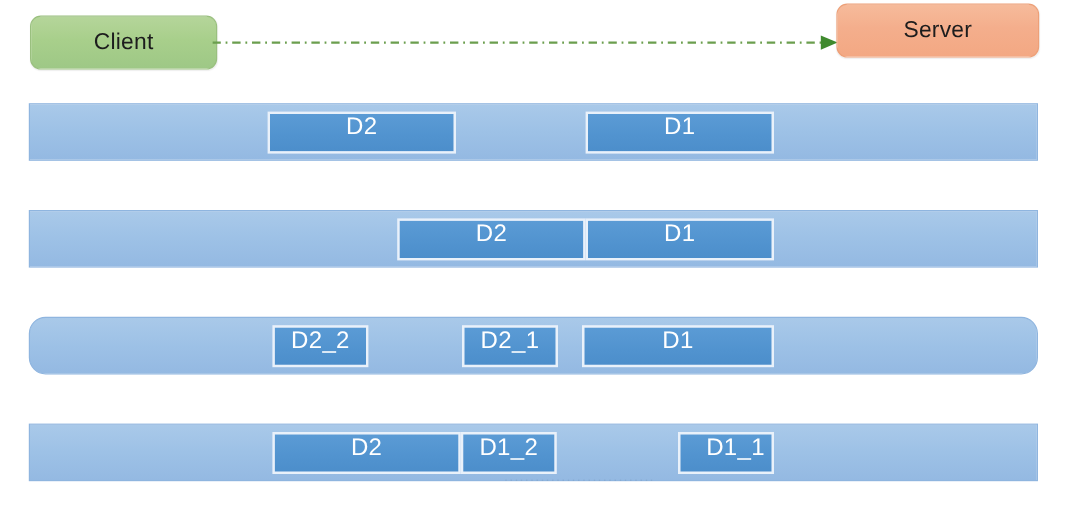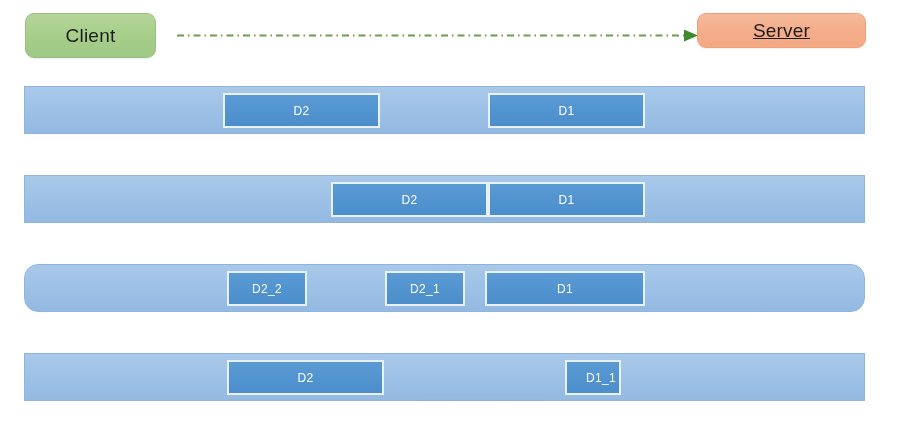--- a/index.html
+++ b/index.html
@@ -26,35 +26,34 @@
     justify-content: center;
     border-radius: 9px;
     font-size: 19px;
     color: #1d1d1d;
     letter-spacing: 0.2px;
     box-sizing: border-box;
   }
   .endpoint-client {
     left: 25px;
     top: 13px;
-    width: 131px;
+    width: 156px;
     height: 45px;
     background: linear-gradient(180deg, #b5d59a 0%, #a8cf8b 45%, #9ec886 100%);
     border: 1px solid #9ac07f;
     box-shadow: 0 1px 1px rgba(0,0,0,0.07);
   }
   .endpoint-server {
     left: 697px;
-    top: 13px;
+    top: 3px;
     width: 169px;
-    height: 35px;
+    height: 45px;
     background: linear-gradient(180deg, #f6bb9b 0%, #f4ae8c 45%, #f3a883 100%);
     border: 1px solid #eda078;
     box-shadow: 0 1px 1px rgba(0,0,0,0.07);
-    text-decoration: underline;
   }
 
   
   .connector {
     position: absolute;
     left: 177px;
     top: 28px;
     width: 525px;
     height: 15px;
   }
@@ -77,24 +76,23 @@
 
   
   .segment {
     position: absolute;
     top: 6px;
     height: 35px;
     box-sizing: border-box;
     background: linear-gradient(180deg, #5b9bd5 0%, #5193cf 60%, #4c8ecb 100%);
     border: 2px solid #e9f1fa;
     display: flex;
-    align-items: center;
     justify-content: center;
     color: #ffffff;
-    font-size: 12px;
+    font-size: 20px;
     letter-spacing: 0.3px;
   }
 
   
   .watermark {
     position: absolute;
     left: 420px;
     top: 390px;
     width: 430px;
     height: 16px;
@@ -151,20 +149,23 @@
         <span>D2_1</span>
       </div>
       <div class="segment" style="left: 460px; width: 160px;">
         <span>D1</span>
       </div>
     </div>
   <div class="stream-row row-4">
       <div class="segment" style="left: 202px; width: 157px;">
         <span>D2</span>
       </div>
-      <div class="segment" style="left: 540px; width: 56px; padding-left: 16px;">
+      <div class="segment" style="left: 359px; width: 80px;">
+        <span>D1_2</span>
+      </div>
+      <div class="segment" style="left: 540px; width: 80px; padding-left: 16px;">
         <span>D1_1</span>
       </div>
     </div>
 
   <div class="watermark">.............................</div>
 
 </div>
 
 </body></html>

